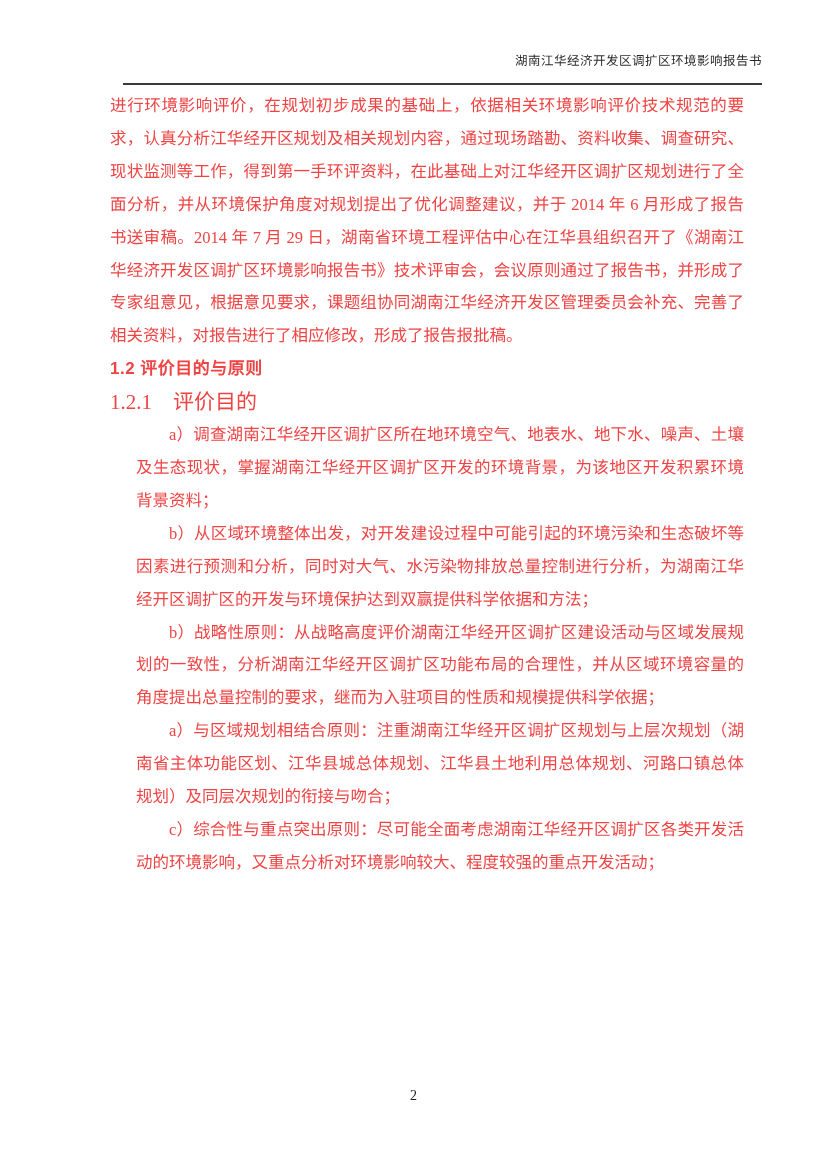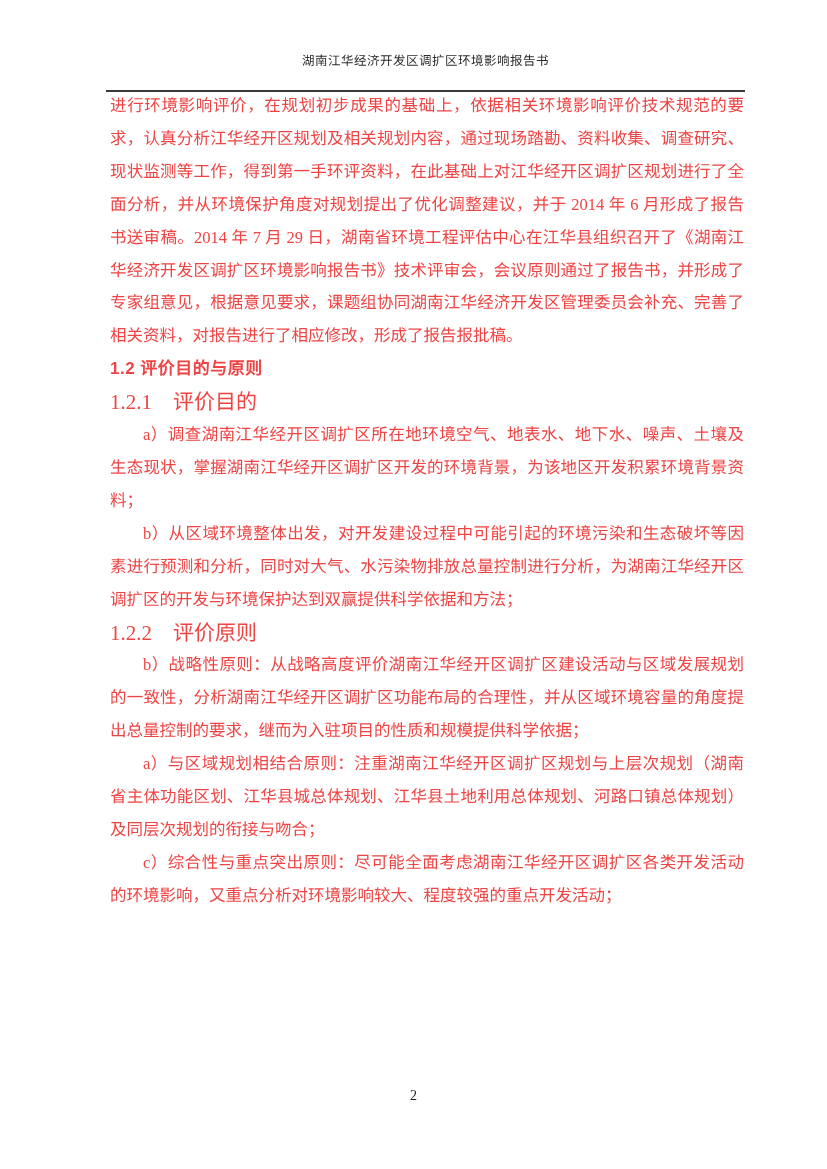--- a/index.html
+++ b/index.html
@@ -11,46 +11,47 @@
     position: relative;
     width: 827px;
     height: 1169px;
     background: #ffffff;
     overflow: hidden;
     font-family: "Liberation Serif", "DejaVu Serif", serif;
     color: #1f1f1f;
   }
   .running-header {
     position: absolute;
-    left: 106px;
+    left: 123px;
     width: 639px;
     top: 50px;
-    text-align: center;
+    text-align: right;
     font-size: 12.5px;
     letter-spacing: 0.5px;
     color: #2b2b2b;
-    padding-bottom: 21px;
+    padding-bottom: 14px;
     border-bottom: 2px solid #3a3a3a;
   }
   .content {
     position: absolute;
     left: 110px;
     top: 90px;
     width: 634px;
     font-size: 16.5px;
     line-height: 32.9px;
     text-align: justify;
     color: #ef4444;
   }
   .content p, .content h2, .content h3 {
     margin: 0;
     padding: 0;
   }
   .body-para.indent {
     text-indent: 2em;
+    margin-left: 26px;
   }
   .h2 {
     font-family: "Liberation Sans", "DejaVu Sans", sans-serif;
     font-weight: bold;
     font-size: 17px;
     line-height: 32.9px;
     letter-spacing: 0.5px;
   }
   .h3 {
     font-weight: normal;
@@ -75,21 +76,20 @@
   <div class="running-header">
     <span class="running-title">湖南江华经济开发区调扩区环境影响报告书</span>
   </div>
 
   <div class="content">
     <p class="body-para">进行环境影响评价，在规划初步成果的基础上，依据相关环境影响评价技术规范的要求，认真分析江华经开区规划及相关规划内容，通过现场踏勘、资料收集、调查研究、现状监测等工作，得到第一手环评资料，在此基础上对江华经开区调扩区规划进行了全面分析，并从环境保护角度对规划提出了优化调整建议，并于 2014 年 6 月形成了报告书送审稿。2014 年 7 月 29 日，湖南省环境工程评估中心在江华县组织召开了《湖南江华经济开发区调扩区环境影响报告书》技术评审会，会议原则通过了报告书，并形成了专家组意见，根据意见要求，课题组协同湖南江华经济开发区管理委员会补充、完善了相关资料，对报告进行了相应修改，形成了报告报批稿。</p>
     <h2 class="h2">1.2 评价目的与原则</h2>
     <h3 class="h3">1.2.1　评价目的</h3>
     <p class="body-para indent">a）调查湖南江华经开区调扩区所在地环境空气、地表水、地下水、噪声、土壤及生态现状，掌握湖南江华经开区调扩区开发的环境背景，为该地区开发积累环境背景资料；</p>
     <p class="body-para indent">b）从区域环境整体出发，对开发建设过程中可能引起的环境污染和生态破坏等因素进行预测和分析，同时对大气、水污染物排放总量控制进行分析，为湖南江华经开区调扩区的开发与环境保护达到双赢提供科学依据和方法；</p>
-    <h3 class="h3">1.2.2　评价原则</h3>
     <p class="body-para indent">b）战略性原则：从战略高度评价湖南江华经开区调扩区建设活动与区域发展规划的一致性，分析湖南江华经开区调扩区功能布局的合理性，并从区域环境容量的角度提出总量控制的要求，继而为入驻项目的性质和规模提供科学依据；</p>
     <p class="body-para indent">a）与区域规划相结合原则：注重湖南江华经开区调扩区规划与上层次规划（湖南省主体功能区划、江华县城总体规划、江华县土地利用总体规划、河路口镇总体规划）及同层次规划的衔接与吻合；</p>
     <p class="body-para indent">c）综合性与重点突出原则：尽可能全面考虑湖南江华经开区调扩区各类开发活动的环境影响，又重点分析对环境影响较大、程度较强的重点开发活动；</p>
   </div>
 
   <div class="footer">
     <span>2</span>
   </div>
 
 </div>

